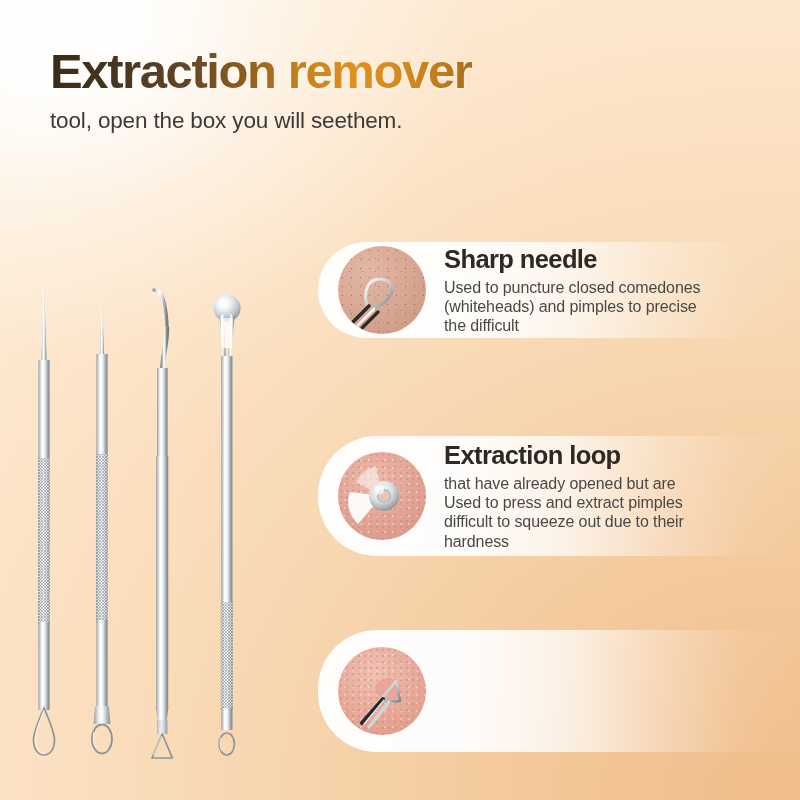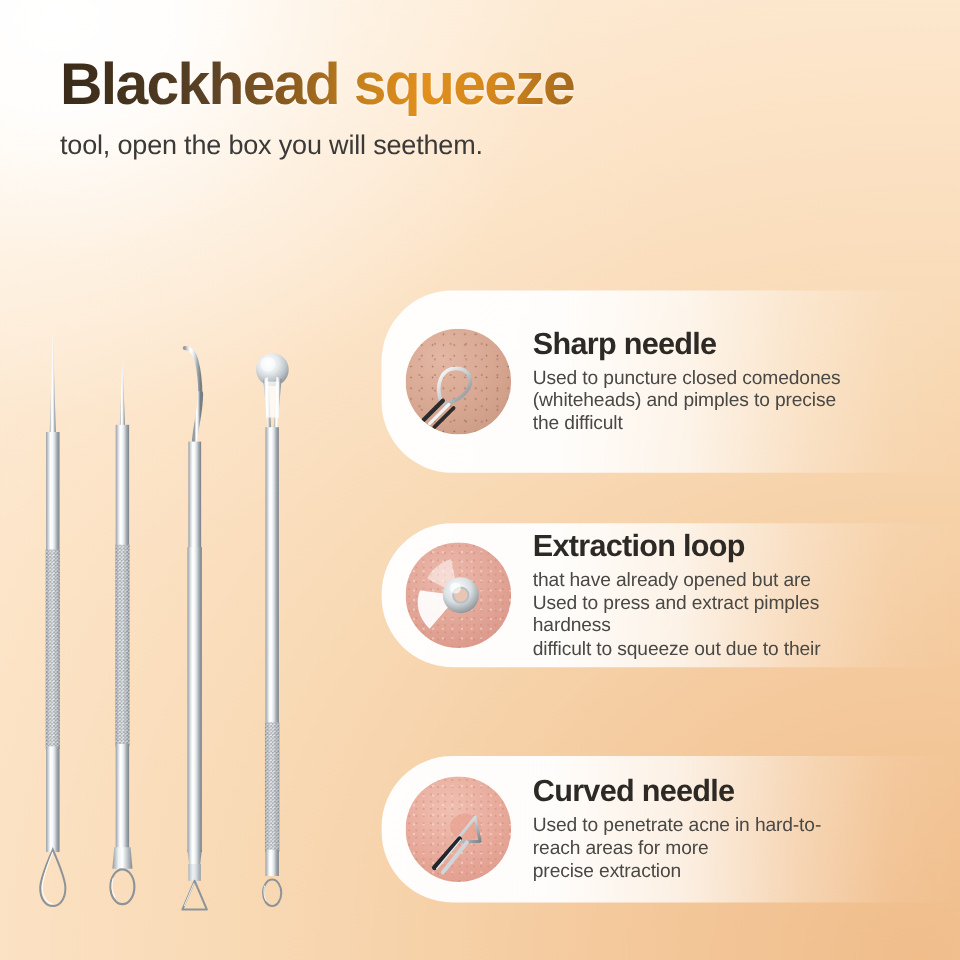--- a/index.html
+++ b/index.html
@@ -78,21 +78,21 @@
   .tool {
     position: absolute;
     bottom: 0;
   }
 
   
   .card {
     position: absolute;
     left: 318px;
     width: 482px;
-    height: 152px;
+    height: 96px;
     border-radius: 59px 0 0 59px;
     background: linear-gradient(90deg,
         rgba(255,255,255,0.97) 0%,
         rgba(255,255,255,0.95) 30%,
         rgba(255,255,255,0.72) 52%,
         rgba(255,255,255,0.30) 72%,
         rgba(255,255,255,0.06) 88%,
         rgba(255,255,255,0) 100%);
   }
   .card-1 { top: 242px; }
@@ -164,21 +164,21 @@
     background-size: 6px 6px, 8px 8px;
     background-position: 0 0, 3px 4px;
   }
 </style>
 </head>
 <body>
 
 <div id="poster">
 
   <div class="header">
-    <h1 class="title">Blackhead squeeze</h1>
+    <h1 class="title">Extraction remover</h1>
     <p class="subtitle">
       <span>tool, open the box you will seethem.</span>
     </p>
   </div>
 
   <div class="tools">
 
     <div class="tool" style="left:24px; width:40px; height:488px;">
       <svg width="40" height="488" viewBox="0 0 40 488">
         <defs>
@@ -383,22 +383,22 @@
         <circle cx="46" cy="44" r="7.2" fill="#b9c0c4"></circle>
         <circle cx="46" cy="44" r="5.4" fill="#e9c5b4"></circle>
         <circle cx="41.5" cy="38" r="4.6" fill="#ffffff" opacity="0.65"></circle>
       </svg>
     </div>
     <div class="card-text">
       <h2 class="card-title">Extraction loop</h2>
       <p class="card-desc">
         <span>that have already opened but are</span>
         <span>Used to press and extract pimples</span>
+        <span>difficult to squeeze out due to their</span>
         <span>hardness</span>
-        <span>difficult to squeeze out due to their</span>
       </p>
     </div>
   </div>
 
   <div class="card card-3">
     <div class="card-photo">
       <div class="skin skin-c"></div>
       <div class="pores-fine"></div>
       <svg width="88" height="88" viewBox="0 0 88 88" style="position:absolute;inset:0">
         <defs>
@@ -408,23 +408,15 @@
             <stop offset="100%" stop-color="#7b8287"></stop>
           </linearGradient>
         </defs>
         <ellipse cx="50" cy="42" rx="13" ry="11" fill="#e8a392" opacity="0.75"></ellipse>
         <path d="M58,34 L41,55 L62,54 Z" fill="none" stroke="url(#wire3)" stroke-width="2.6" stroke-linejoin="round"></path>
         <path d="M45,52 L24,76" stroke="#23262a" stroke-width="4" stroke-linecap="round"></path>
         <path d="M51,55 L31,80" stroke="#cfd5d9" stroke-width="3.4" stroke-linecap="round"></path>
         <path d="M46,53 L26,77" stroke="#e6eaec" stroke-width="1.2" stroke-linecap="round"></path>
       </svg>
     </div>
-    <div class="card-text">
-      <h2 class="card-title">Curved needle</h2>
-      <p class="card-desc">
-        <span>Used to penetrate acne in hard-to-</span>
-        <span>reach areas for more</span>
-        <span>precise extraction</span>
-      </p>
-    </div>
   </div>
 
 </div>
 
 </body></html>

